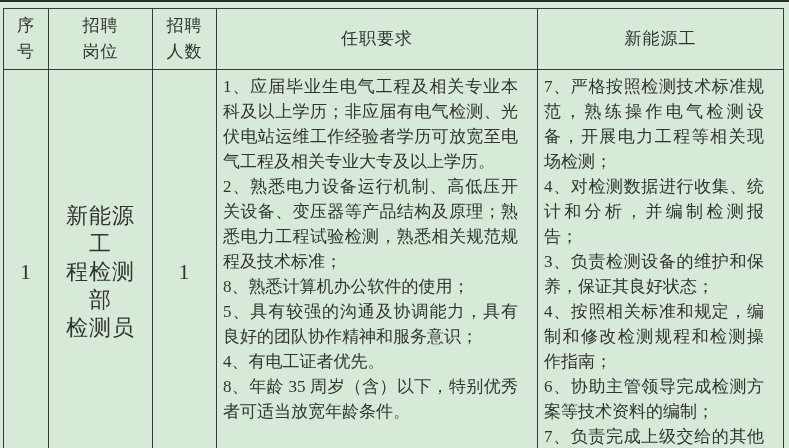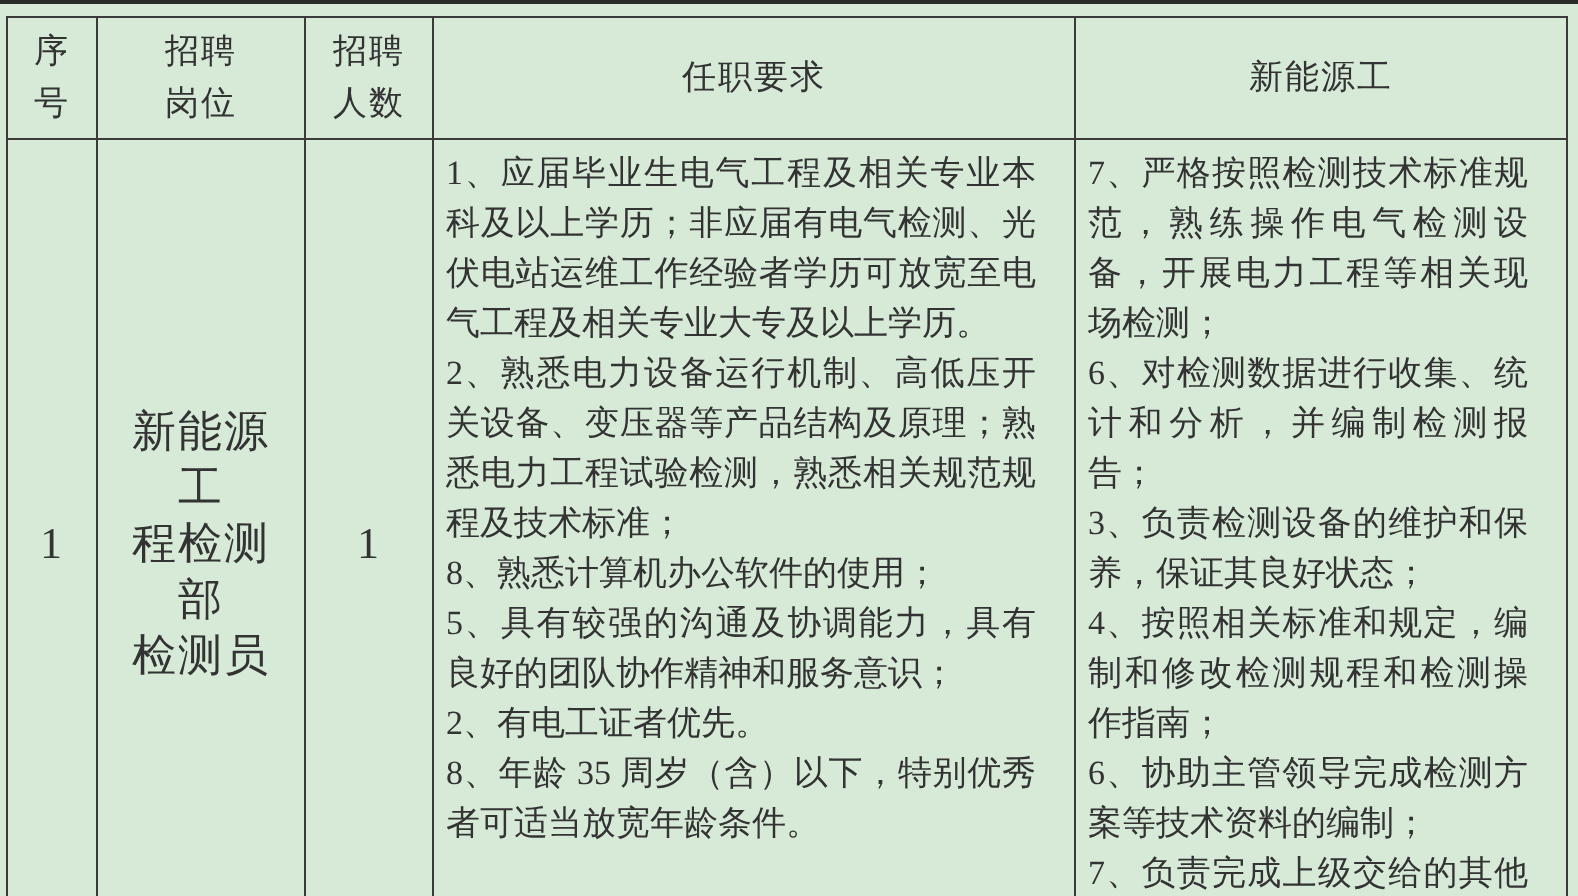--- a/index.html
+++ b/index.html
@@ -103,26 +103,26 @@
       <td class="c-center" style="white-space: pre-line;">1</td>
       <td class="c-center" style="white-space: pre-line;">新能源工
 程检测部
 检测员</td>
       <td class="c-center">1</td>
       <td class="c-text">
           <div class="item">1、应届毕业生电气工程及相关专业本科及以上学历；非应届有电气检测、光伏电站运维工作经验者学历可放宽至电气工程及相关专业大专及以上学历。</div>
           <div class="item">2、熟悉电力设备运行机制、高低压开关设备、变压器等产品结构及原理；熟悉电力工程试验检测，熟悉相关规范规程及技术标准；</div>
           <div class="item">8、熟悉计算机办公软件的使用；</div>
           <div class="item">5、具有较强的沟通及协调能力，具有良好的团队协作精神和服务意识；</div>
-          <div class="item">2、有电工证者优先。</div>
+          <div class="item">4、有电工证者优先。</div>
           <div class="item">8、年龄 35 周岁（含）以下，特别优秀者可适当放宽年龄条件。</div>
         </td>
       <td class="c-text">
           <div class="item">7、严格按照检测技术标准规范，熟练操作电气检测设备，开展电力工程等相关现场检测；</div>
-          <div class="item">6、对检测数据进行收集、统计和分析，并编制检测报告；</div>
+          <div class="item">4、对检测数据进行收集、统计和分析，并编制检测报告；</div>
           <div class="item">3、负责检测设备的维护和保养，保证其良好状态；</div>
           <div class="item">4、按照相关标准和规定，编制和修改检测规程和检测操作指南；</div>
           <div class="item">6、协助主管领导完成检测方案等技术资料的编制；</div>
           <div class="item">7、负责完成上级交给的其他任务。</div>
         </td>
     </tr>
 
   </tbody>
 </table>
 

